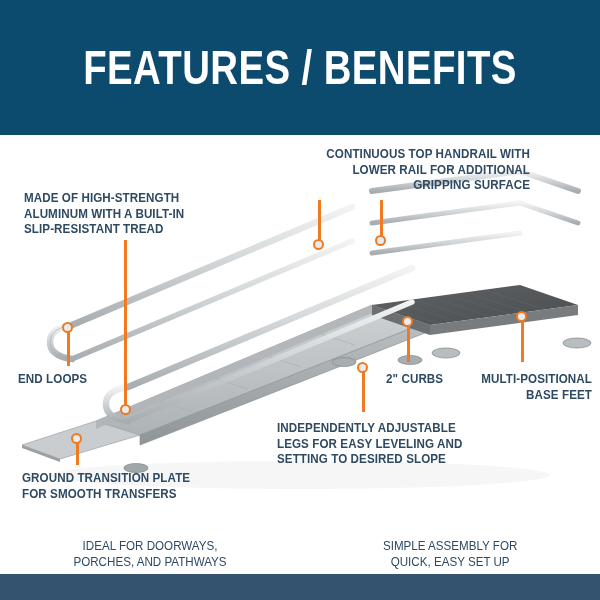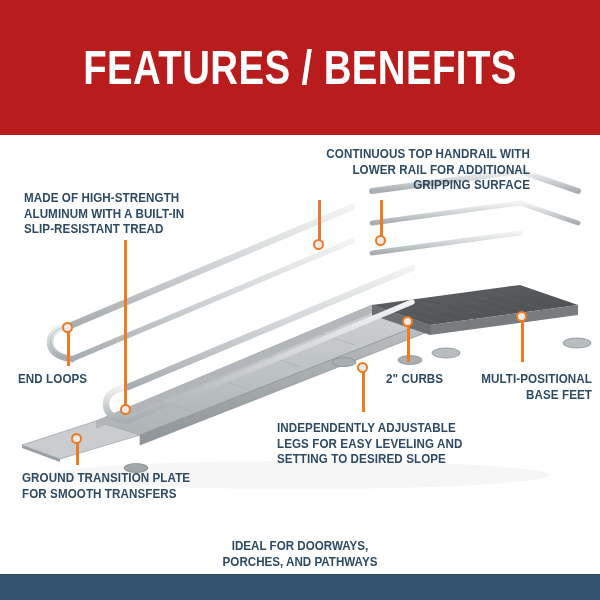--- a/index.html
+++ b/index.html
@@ -5,21 +5,21 @@
   html,body{margin:0;padding:0;}
   body{
     width:600px;height:600px;overflow:hidden;background:#ffffff;
     font-family:"Liberation Sans", sans-serif;
   }
   #stage{position:relative;width:600px;height:600px;}
 
   
   .header{
     position:absolute;left:0;top:0;width:600px;height:135px;
-    background:#b91c1c;display:flex;align-items:center;justify-content:center;
+    background:#0c4a6e;display:flex;align-items:center;justify-content:center;
   }
   .header h1{
     margin:0;color:#ffffff;
     font-family:"Liberation Sans", sans-serif;
     font-weight:bold;font-size:48px;letter-spacing:.5px;
     transform:scaleX(.80);transform-origin:center;
     white-space:nowrap;
   }
 
   
@@ -38,21 +38,21 @@
   .dot{
     position:absolute;width:11px;height:11px;border-radius:50%;
     border:2.5px solid #F07A22;background:#E9EBEC;box-sizing:border-box;
   }
 
   
   .trio{
     position:absolute;left:0;top:520px;width:600px;height:52px;
     display:flex;align-items:center;
   }
-  .trio .cell{flex:1;text-align:center;color:#2E4A63;font-weight:bold;
+  .trio .cell{flex:1;text-align:center;color:#2E4A63;font-weight:normal;
     font-size:13.5px;line-height:16px;white-space:pre-line;}
   .trio .cell span{display:inline-block;transform:scaleX(.86);}
 
   .footbar{position:absolute;left:0;top:574px;width:600px;height:26px;background:#33536F;}
 
   
   .art{position:absolute;left:0;top:135px;width:600px;height:385px;}
 </style>
 </head>
 <body>
@@ -231,17 +231,21 @@
   <div class="ann r" style="right:8px;top:371px;width:180px;">MULTI-POSITIONAL
 BASE FEET</div>
   <div class="lead v" style="left:521px;top:320px;height:42px;"></div>
   <div class="dot" style="left:516px;top:311px;"></div>
 
   <div class="trio">
     <div class="cell">
       <span>IDEAL FOR DOORWAYS,
 PORCHES, AND PATHWAYS</span>
     </div>
+    <div class="cell">
+      <span>SIMPLE ASSEMBLY FOR
+QUICK, EASY SET UP</span>
+    </div>
   </div>
 
   <div class="footbar"></div>
 
 </div>
 
 </body></html>

